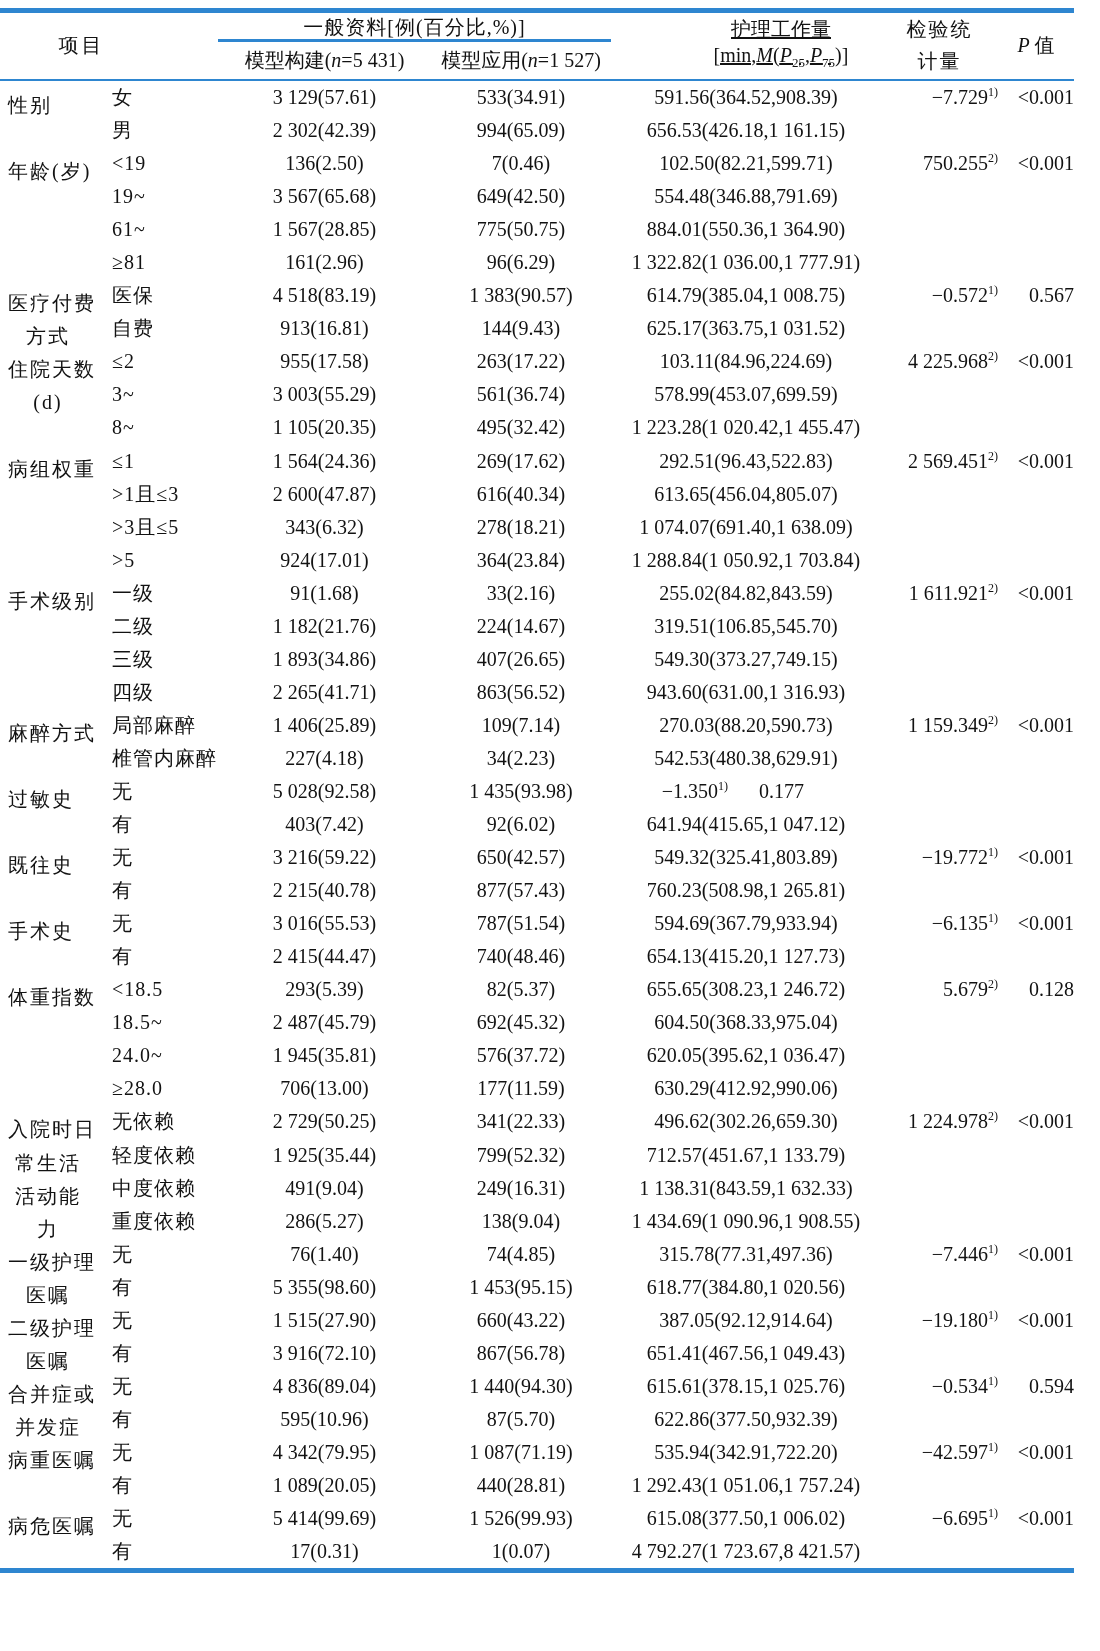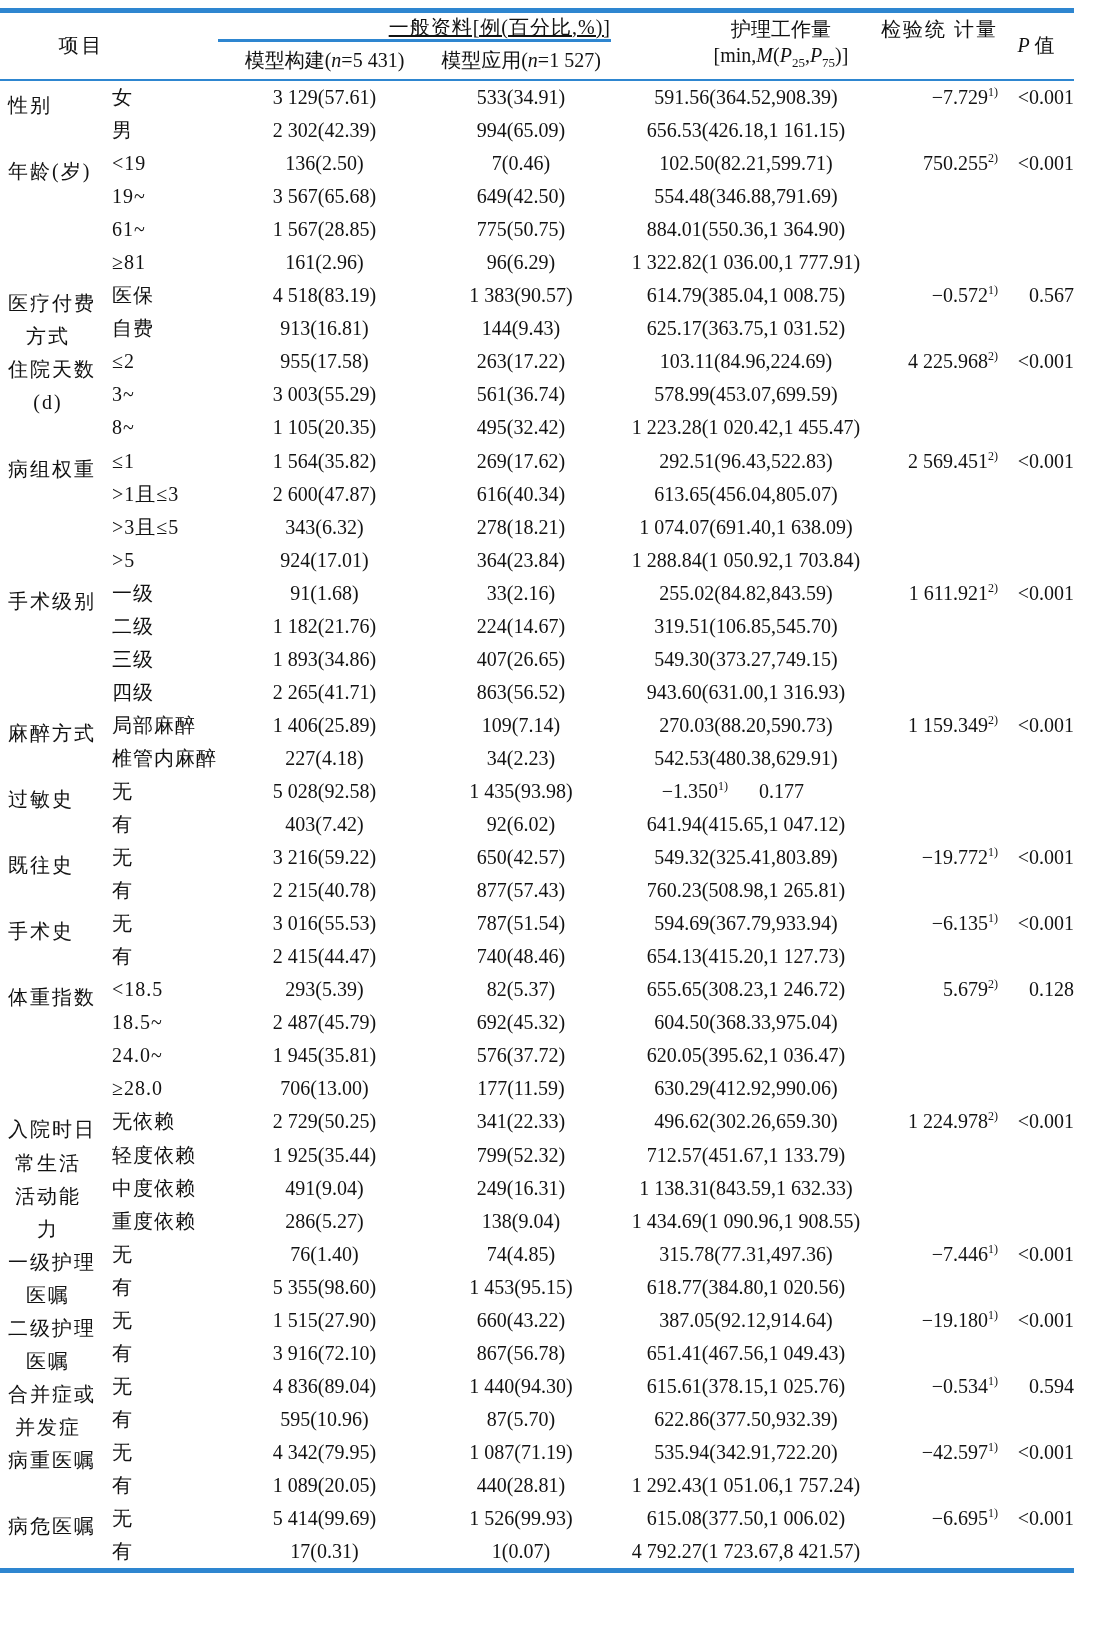--- a/index.html
+++ b/index.html
@@ -12,29 +12,29 @@
   .page{position:relative;width:1074px;padding:8px 13px 0 0;}
   .rule{height:4.5px;background:#2e86d0;}
   .rule.thin{height:2.5px;}
 
   
   .thead{display:flex;align-items:stretch;height:66px;}
   .th{box-sizing:border-box;}
   .th-item{width:218px;display:flex;align-items:center;justify-content:center;
            padding-right:55px;letter-spacing:3px;}
   .th-group{width:393px;display:flex;flex-direction:column;}
-  .group-title{height:26px;line-height:28px;text-align:right;letter-spacing:1px;
-               border-bottom:3px solid #6d28d9;text-decoration:underline;}
+  .group-title{height:26px;line-height:28px;text-align:center;letter-spacing:1px;
+               border-bottom:3px solid #6d28d9;}
   .group-sub{display:flex;height:37px;line-height:37px;}
   .sub-b{width:213px;text-align:center;}
   .sub-a{width:180px;text-align:center;}
   .th-work{width:270px;padding:3px 0 5px 70px;display:flex;flex-direction:column;
-           justify-content:space-between;text-align:center;}
+           justify-content:space-between;text-align:center;text-decoration:underline;}
   .th-work div{line-height:26px;}
-  .th-stat{width:117px;padding:3px 0 5px 0;display:flex;flex-direction:row;
+  .th-stat{width:117px;padding:3px 0 5px 0;display:flex;flex-direction:column;
            justify-content:space-between;text-align:center;letter-spacing:2px;}
   .th-stat div{line-height:26px;}
   .th-p{width:76px;display:flex;align-items:center;justify-content:center;}
   .th-p i{margin-right:5px;}
   i{font-style:italic;}
   sub{font-size:13px;}
 
   
   .tr{display:flex;height:33.05px;line-height:33.05px;white-space:nowrap;}
   .td{box-sizing:border-box;overflow:visible;}
@@ -186,21 +186,21 @@
     <div class="td sub">8~</div>
     <div class="td build">1 105(20.35)</div>
     <div class="td apply">495(32.42)</div>
     <div class="td work">1 223.28(1 020.42,1 455.47)</div>
     <div class="td stat"><span></span><sup class="fn"></sup></div>
     <div class="td pval"></div>
   </div>
       <div class="tr">
     <div class="td cat">病组权重</div>
     <div class="td sub">≤1</div>
-    <div class="td build">1 564(35.82)</div>
+    <div class="td build">1 564(24.36)</div>
     <div class="td apply">269(17.62)</div>
     <div class="td work">292.51(96.43,522.83)</div>
     <div class="td stat"><span>2 569.451</span><sup class="fn">2)</sup></div>
     <div class="td pval">&lt;0.001</div>
   </div>
       <div class="tr">
     <div class="td cat"></div>
     <div class="td sub">&gt;1且≤3</div>
     <div class="td build">2 600(47.87)</div>
     <div class="td apply">616(40.34)</div>

